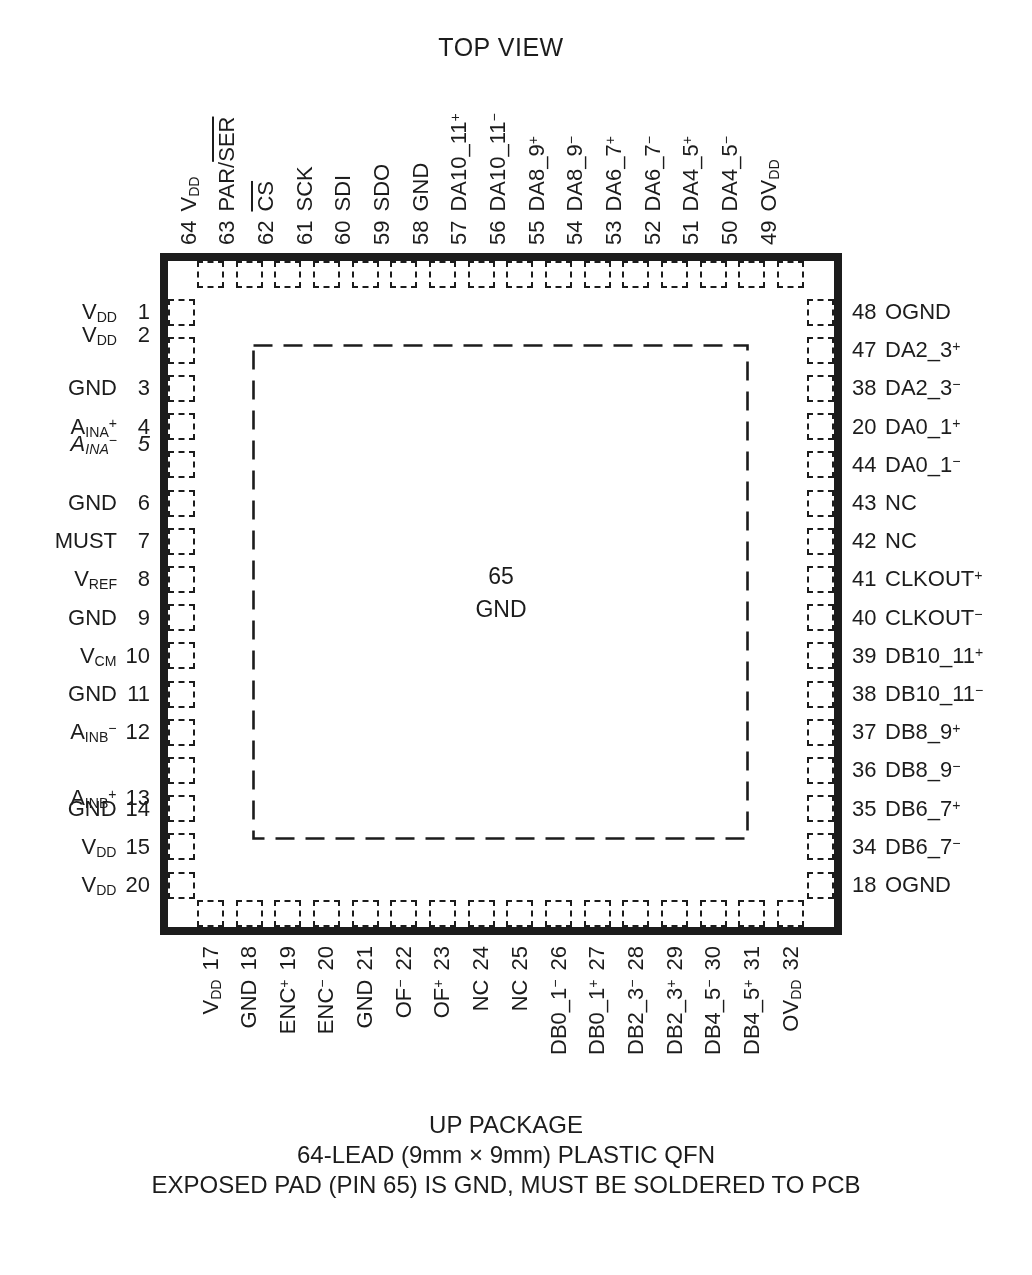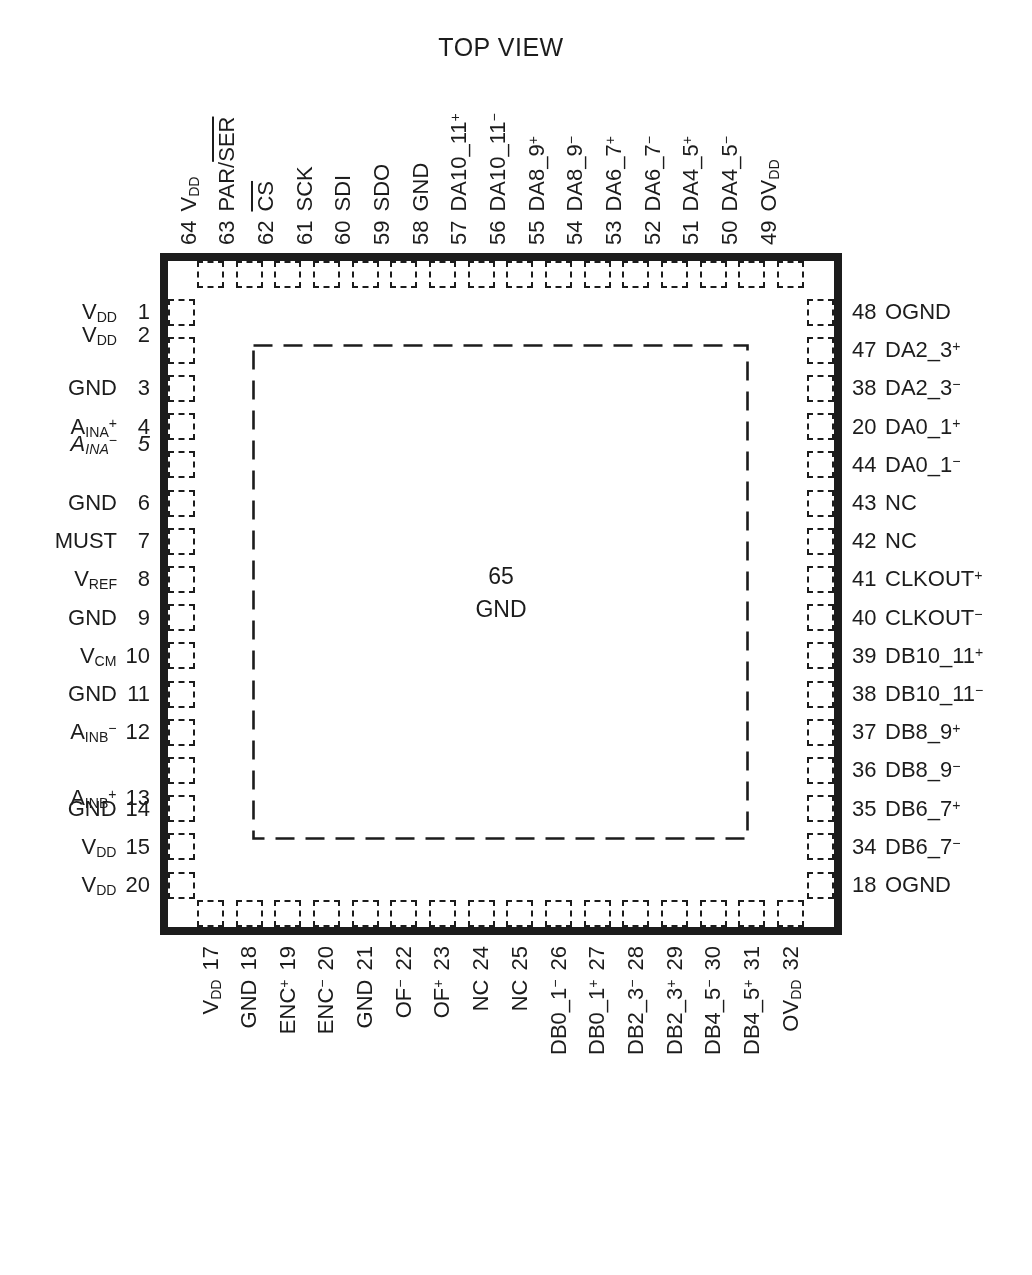--- a/index.html
+++ b/index.html
@@ -65,20 +65,23 @@
   <svg class="epad" width="497" height="496" viewBox="0 0 497 496">
     <rect x="1.5" y="1.5" width="494" height="493" fill="none" stroke="currentColor" stroke-width="2.6" stroke-dasharray="19 11"></rect>
   </svg>
 
   <div class="center-label">
     <div>65</div>
     <div>GND</div>
   </div>
 
   <div class="footer">
+    <div>UP PACKAGE</div>
+    <div>64-LEAD (9mm × 9mm) PLASTIC QFN</div>
+    <div>EXPOSED PAD (PIN 65) IS GND, MUST BE SOLDERED TO PCB</div>
   </div>
 
 <div class="pad" style="left: 197px; top: 261px;"></div>
     <div class="pin-label vlabel vtop" style="left: 199.5px; top: 223px;"><span class="pin-num">64</span><span class="pin-name">V<sub>DD</sub></span></div>
     <div class="pad" style="left: 235.67px; top: 261px;"></div>
     <div class="pin-label vlabel vtop" style="left: 238.17px; top: 223px;"><span class="pin-num">63</span><span class="pin-name">PAR/<span class="ovl">SER</span></span></div>
     <div class="pad" style="left: 274.34px; top: 261px;"></div>
     <div class="pin-label vlabel vtop" style="left: 276.84px; top: 223px;"><span class="pin-num">62</span><span class="pin-name"><span class="ovl">CS</span></span></div>
     <div class="pad" style="left: 313.01px; top: 261px;"></div>
     <div class="pin-label vlabel vtop" style="left: 315.51px; top: 223px;"><span class="pin-num">61</span><span class="pin-name">SCK</span></div>

